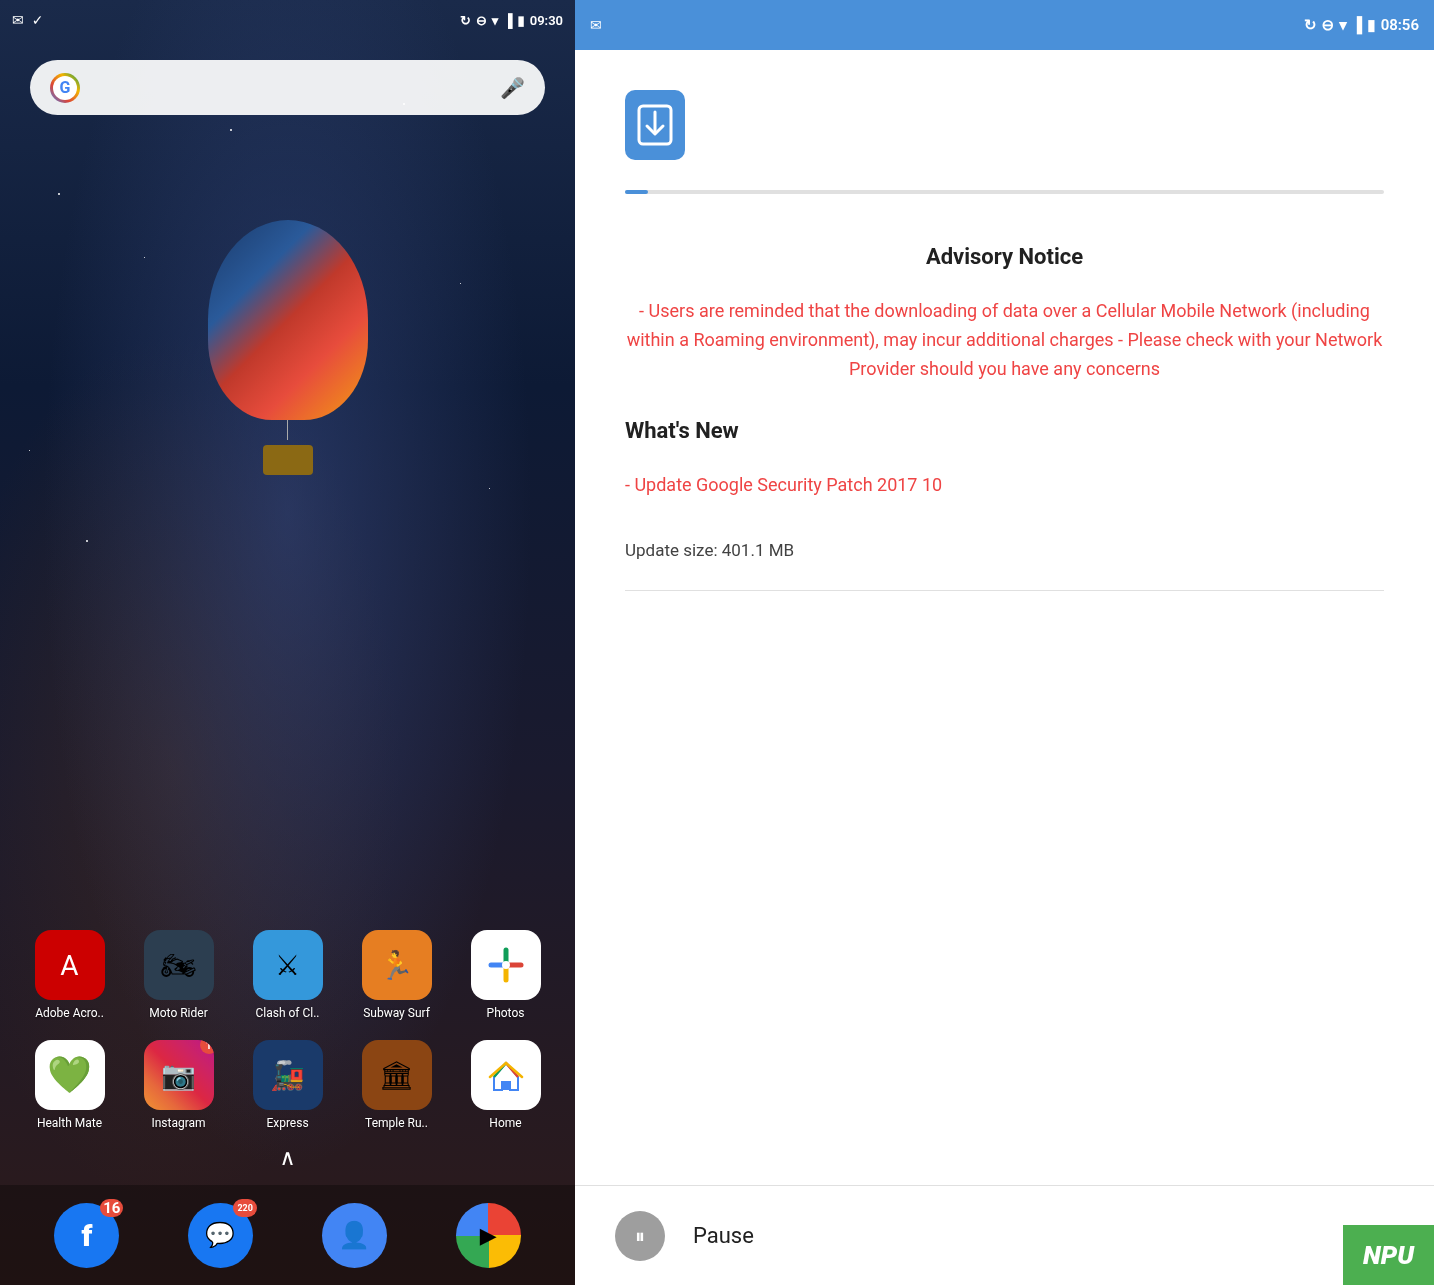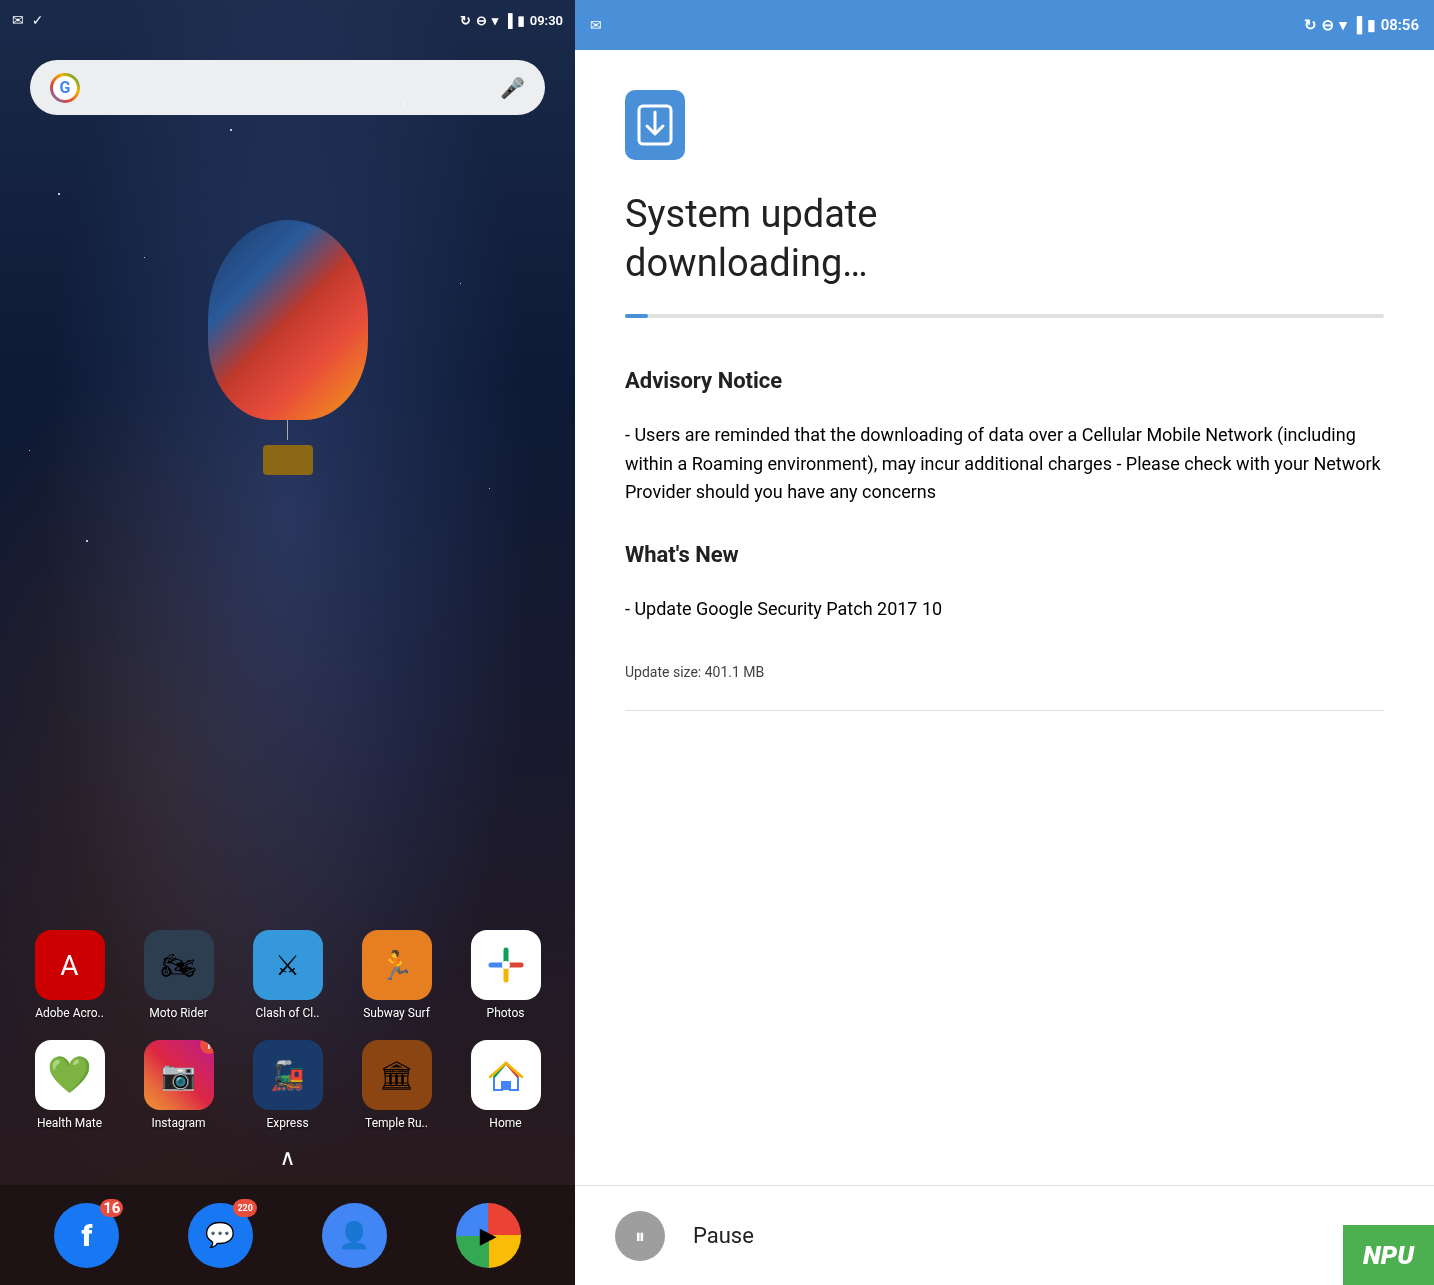--- a/index.html
+++ b/index.html
@@ -293,39 +293,40 @@
     }
     .progress-bar-fill {
       height: 100%;
       background: #4a90d9;
       border-radius: 2px;
       width: 3%;
     }
 
     .advisory-section {
       margin-bottom: 35px;
+      text-align: center;
     }
     .section-title {
       font-size: 22px;
       font-weight: 700;
       color: #212121;
       margin-bottom: 12px;
     }
     .section-body {
       font-size: 18px;
-      color: #000000;
+      color: #ef4444;
       line-height: 1.6;
       margin-top: 28px;
     }
 
     .whats-new-section {
       margin-bottom: 40px;
     }
     .update-size {
-      font-size: 14px;
+      font-size: 17px;
       color: #424242;
       margin-bottom: 30px;
     }
 
     .divider {
       height: 1px;
       background: #e0e0e0;
       margin-bottom: 25px;
     }
 
@@ -550,24 +551,20 @@
   <div class="update-content">
 
     <div class="download-icon-box">
       <svg width="36" height="42" viewBox="0 0 36 42">
         <rect x="2" y="2" width="32" height="38" rx="4" fill="none" stroke="white" stroke-width="3"></rect>
         <line x1="18" y1="8" x2="18" y2="28" stroke="white" stroke-width="3" stroke-linecap="round"></line>
         <polyline points="10,22 18,30 26,22" fill="none" stroke="white" stroke-width="3" stroke-linecap="round" stroke-linejoin="round"></polyline>
       </svg>
     </div>
 
-    <div class="update-title">
-      <span style="white-space:pre-line;">System update
-downloading…</span>
-    </div>
 
     <div class="progress-bar-container">
       <div class="progress-bar-fill"></div>
     </div>
 
     <div class="advisory-section">
       <div class="section-title">Advisory Notice</div>
       <div class="section-body">- Users are reminded that the downloading of data over a Cellular Mobile Network (including within a Roaming environment), may incur additional charges - Please check with your Network Provider should you have any concerns</div>
     </div>
 

